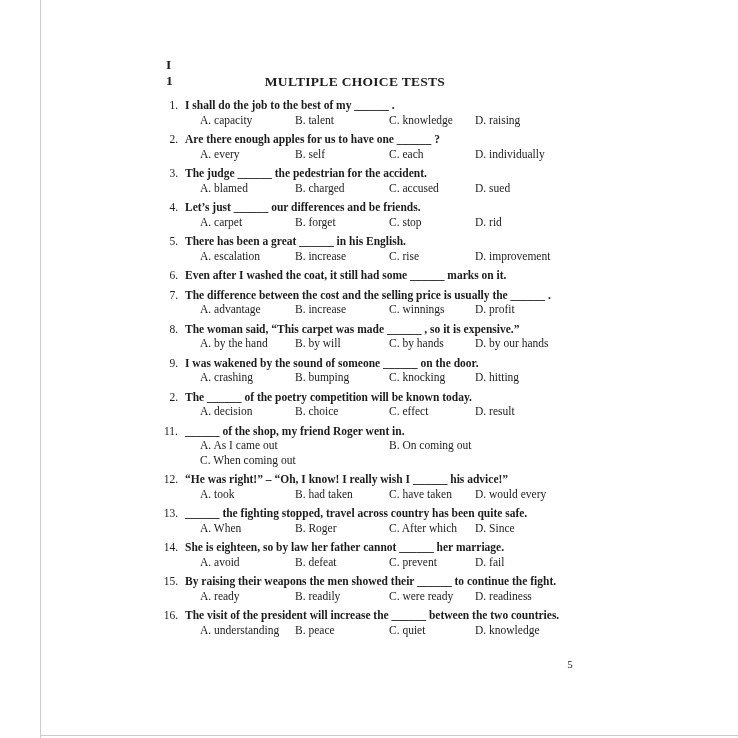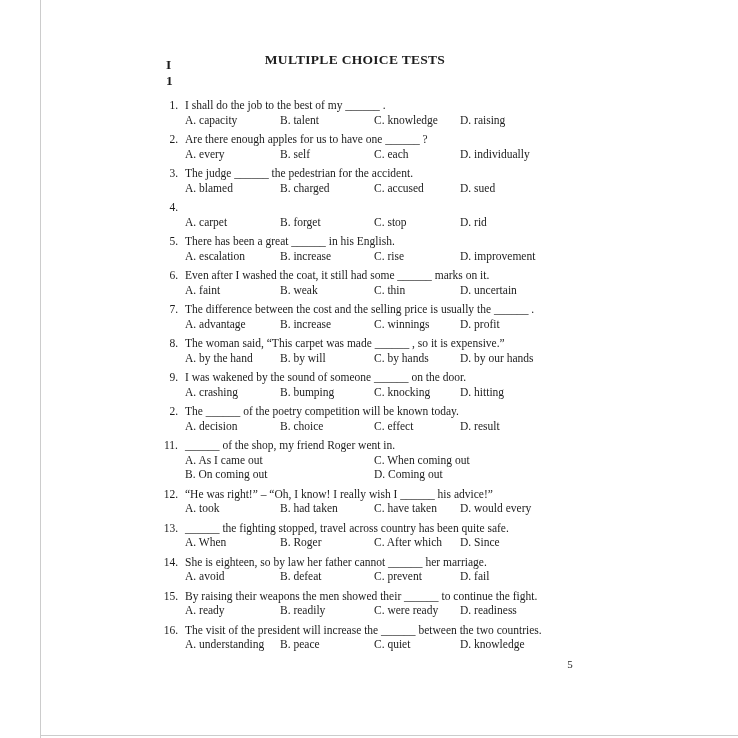--- a/index.html
+++ b/index.html
@@ -35,21 +35,21 @@
     position: absolute;
     left: 166px;
     top: 57px;
     font-weight: bold;
     font-size: 13.5px;
     line-height: 16px;
   }
   .section-label div { margin: 0; }
   .doc-title {
     position: absolute;
-    top: 52px;
+    top: 74px;
     left: 180px;
     width: 350px;
     text-align: center;
     font-weight: bold;
     font-size: 13.5px;
     letter-spacing: 0.3px;
   }
   .questions-list {
     position: absolute;
     top: 98px;
@@ -66,23 +66,24 @@
   }
   .q-num {
     flex: 0 0 18px;
     width: 18px;
     text-align: right;
     white-space: nowrap;
   }
   .q-text {
     margin-left: 7px;
     white-space: nowrap;
+    font-weight: bold;
   }
   .options {
-    margin-left: 25px;
+    margin-left: 40px;
     display: grid;
   }
   .options.four-col {
     grid-template-columns: 95px 94px 86px auto;
   }
   .options.two-col {
     grid-template-columns: 189px auto;
   }
   .option {
     white-space: nowrap;
@@ -142,20 +143,21 @@
       <div class="options four-col">
         <span class="option">A. blamed</span>
         <span class="option">B. charged</span>
         <span class="option">C. accused</span>
         <span class="option">D. sued</span>
       </div>
     </div>
     <div class="question">
       <div class="q-line">
         <span class="q-num">4.</span>
+        <span class="q-text">Let’s just ______ our differences and be friends.</span>
       </div>
       <div class="options four-col">
         <span class="option">A. carpet</span>
         <span class="option">B. forget</span>
         <span class="option">C. stop</span>
         <span class="option">D. rid</span>
       </div>
     </div>
     <div class="question">
       <div class="q-line">
@@ -167,26 +169,20 @@
         <span class="option">B. increase</span>
         <span class="option">C. rise</span>
         <span class="option">D. improvement</span>
       </div>
     </div>
     <div class="question">
       <div class="q-line">
         <span class="q-num">6.</span>
         <span class="q-text">Even after I washed the coat, it still had some ______ marks on it.</span>
       </div>
-      <div class="options four-col">
-        <span class="option">A. faint</span>
-        <span class="option">B. weak</span>
-        <span class="option">C. thin</span>
-        <span class="option">D. uncertain</span>
-      </div>
     </div>
     <div class="question">
       <div class="q-line">
         <span class="q-num">7.</span>
         <span class="q-text">The difference between the cost and the selling price is usually the ______ .</span>
       </div>
       <div class="options four-col">
         <span class="option">A. advantage</span>
         <span class="option">B. increase</span>
         <span class="option">C. winnings</span>
@@ -229,23 +225,22 @@
         <span class="option">D. result</span>
       </div>
     </div>
     <div class="question">
       <div class="q-line">
         <span class="q-num">11.</span>
         <span class="q-text">______ of the shop, my friend Roger went in.</span>
       </div>
       <div class="options two-col">
         <span class="option">A. As I came out</span>
+        <span class="option">B. On coming out</span>
         <span class="option">C. When coming out</span>
-        <span class="option">B. On coming out</span>
-        <span class="option">D. Coming out</span>
       </div>
     </div>
     <div class="question">
       <div class="q-line">
         <span class="q-num">12.</span>
         <span class="q-text">“He was right!” – “Oh, I know! I really wish I ______ his advice!”</span>
       </div>
       <div class="options four-col">
         <span class="option">A. took</span>
         <span class="option">B. had taken</span>

